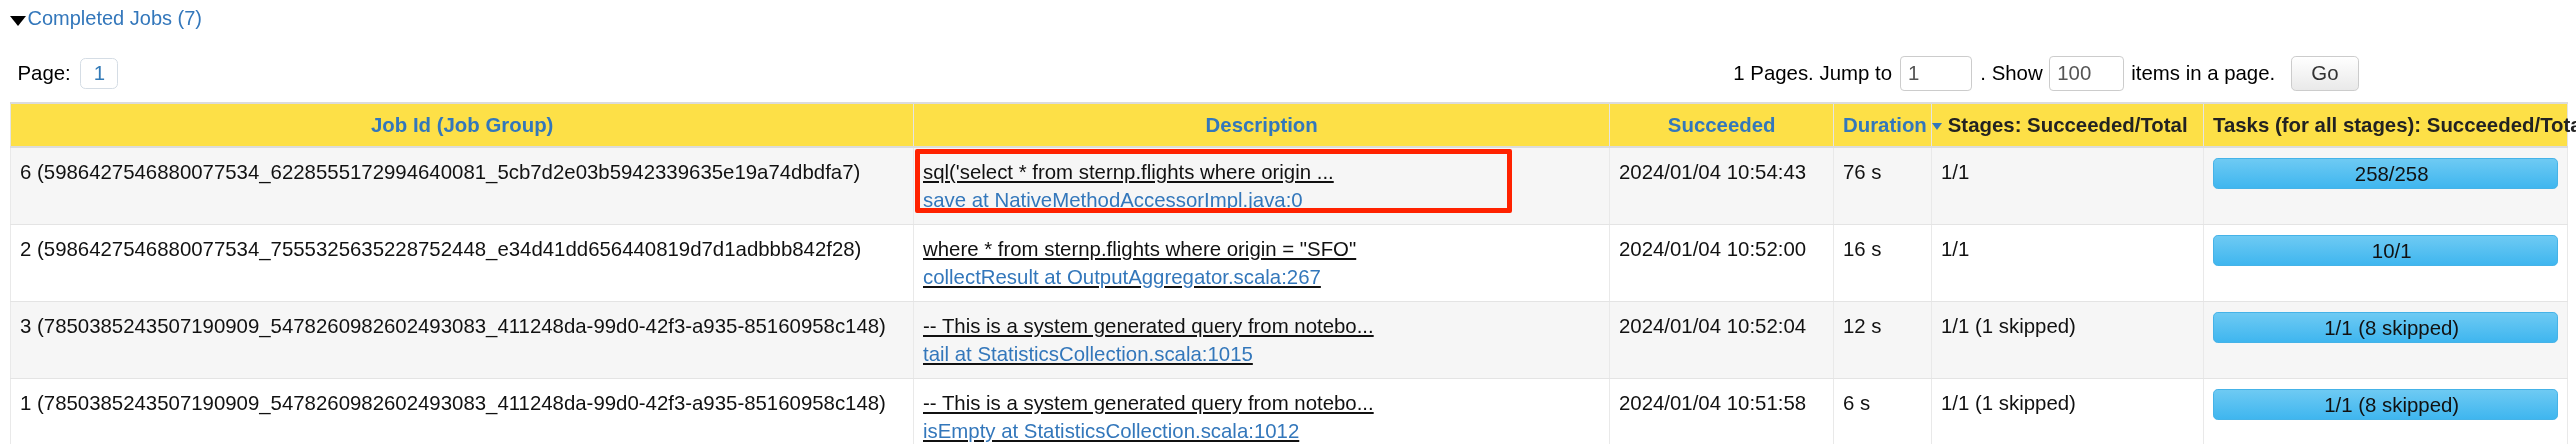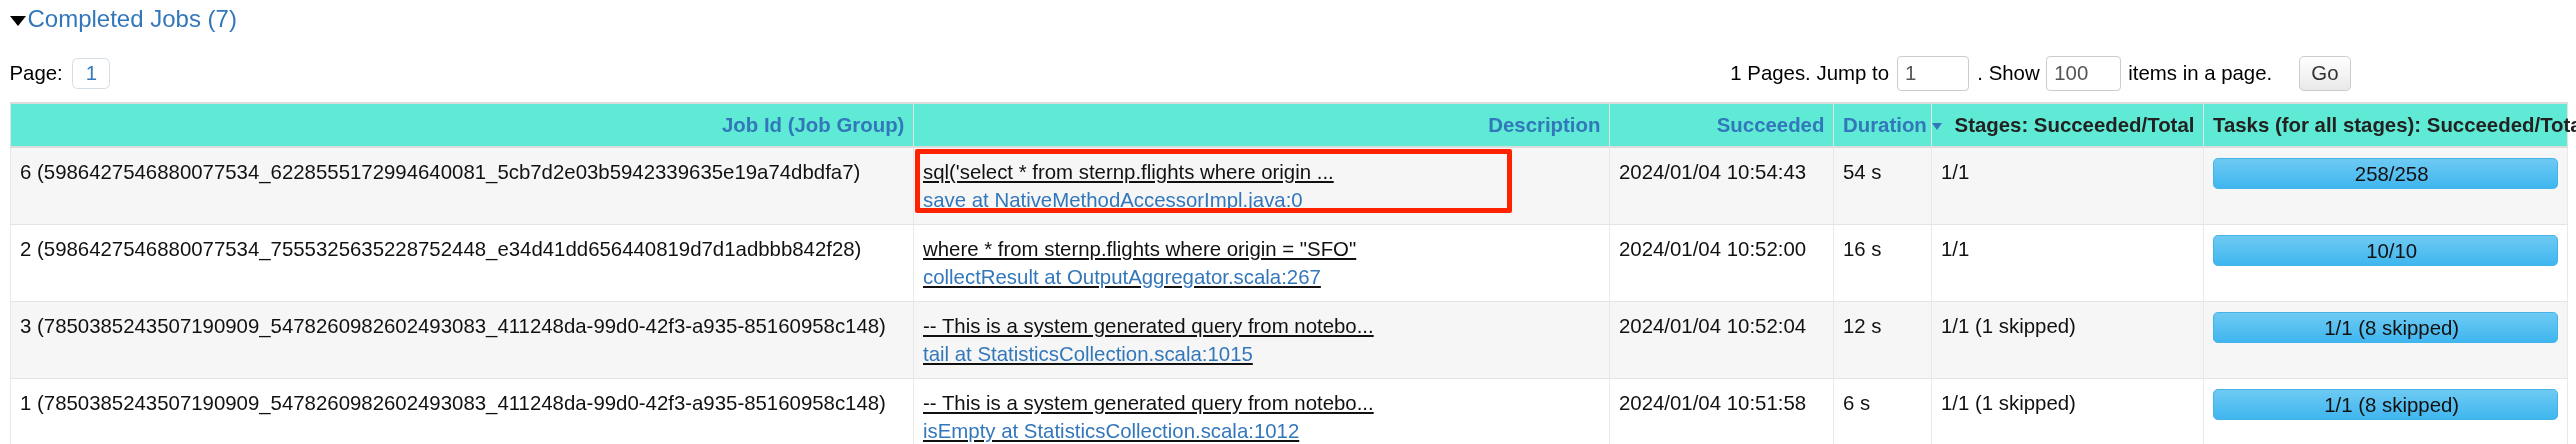--- a/index.html
+++ b/index.html
@@ -30,30 +30,30 @@
     display: inline-block;
     width: 0; height: 0;
     border-left: 8.1px solid transparent;
     border-right: 8.1px solid transparent;
     border-top: 10.2px solid #000000;
     margin-right: 2px;
     margin-top: 4.1px;
   }
   .section-title {
     color: #3377bb;
-    font-size: 24px;
+    font-size: 20px;
     font-weight: 400;
     line-height: 27px;
     white-space: nowrap;
   }
 
   
   .page-bar {
     position: absolute;
-    left: 0;
+    left: 8px;
     top: 53px;
     width: 2360px;
     height: 42px;
   }
   .page-left {
     position: absolute;
     left: 9.5px;
     top: 5.4px;
     display: flex;
     align-items: center;
@@ -103,42 +103,42 @@
   .show-input { width: 75px; margin: 0 2.7px; }
   .go-btn {
     height: 35px;
     min-width: 50px;
     border: 0.7px solid #cccccc;
     border-radius: 4.8px;
     background: linear-gradient(to bottom, #ffffff 0%, #e9e9e9 100%);
     font-size: 20.4px;
     font-family: "Liberation Sans", sans-serif;
     color: #333333;
-    margin-left: 23px;
+    margin-left: 12px;
     cursor: pointer;
-    padding: 0 11px;
+    padding: 0 19px;
   }
 
   
   .jobs-table {
     position: absolute;
     left: 9.5px;
     top: 102px;
     width: 2557px;
     border-collapse: collapse;
     table-layout: fixed;
     font-size: 20.4px;
   }
   .jobs-table thead th {
-    background: #5eead4;
+    background: #fde047;
     border-top: 2px solid #dcdcdc;
     border-bottom: 2px solid #dcdcdc;
     border-left: 0.7px solid #e4e4e4;
     border-right: 0.7px solid #e4e4e4;
-    text-align: right;
+    text-align: center;
     font-weight: bold;
     padding: 9.5px 8.1px 9.5px 9.5px;
     vertical-align: middle;
     white-space: nowrap;
     height: 37px;
     box-sizing: border-box;
   }
   .jobs-table thead th.sortable-link { color: #3377bb; }
   .jobs-table thead th.plain { color: #222222; }
   .sort-caret {
@@ -253,38 +253,38 @@
   <tbody>
 
     <tr class="odd">
       <td>6 (5986427546880077534_6228555172994640081_5cb7d2e03b5942339635e19a74dbdfa7)</td>
       <td class="desc-cell">
         <div class="red-box"></div>
         <span class="desc-main">sql('select * from sternp.flights where origin ...</span>
         <a class="desc-link">save at NativeMethodAccessorImpl.java:0</a>
       </td>
       <td class="nowrap">2024/01/04 10:54:43</td>
-      <td class="nowrap">54 s</td>
+      <td class="nowrap">76 s</td>
       <td class="nowrap">1/1</td>
       <td>
         <div class="task-bar">258/258</div>
       </td>
     </tr>
 
     <tr class="even">
       <td>2 (5986427546880077534_7555325635228752448_e34d41dd656440819d7d1adbbb842f28)</td>
       <td class="desc-cell">
         <span class="desc-main">where * from sternp.flights where origin = "SFO"</span>
         <a class="desc-link">collectResult at OutputAggregator.scala:267</a>
       </td>
       <td class="nowrap">2024/01/04 10:52:00</td>
       <td class="nowrap">16 s</td>
       <td class="nowrap">1/1</td>
       <td>
-        <div class="task-bar">10/10</div>
+        <div class="task-bar">10/1</div>
       </td>
     </tr>
 
     <tr class="odd">
       <td>3 (7850385243507190909_5478260982602493083_411248da-99d0-42f3-a935-85160958c148)</td>
       <td class="desc-cell">
         <span class="desc-main">-- This is a system generated query from notebo...</span>
         <a class="desc-link">tail at StatisticsCollection.scala:1015</a>
       </td>
       <td class="nowrap">2024/01/04 10:52:04</td>

